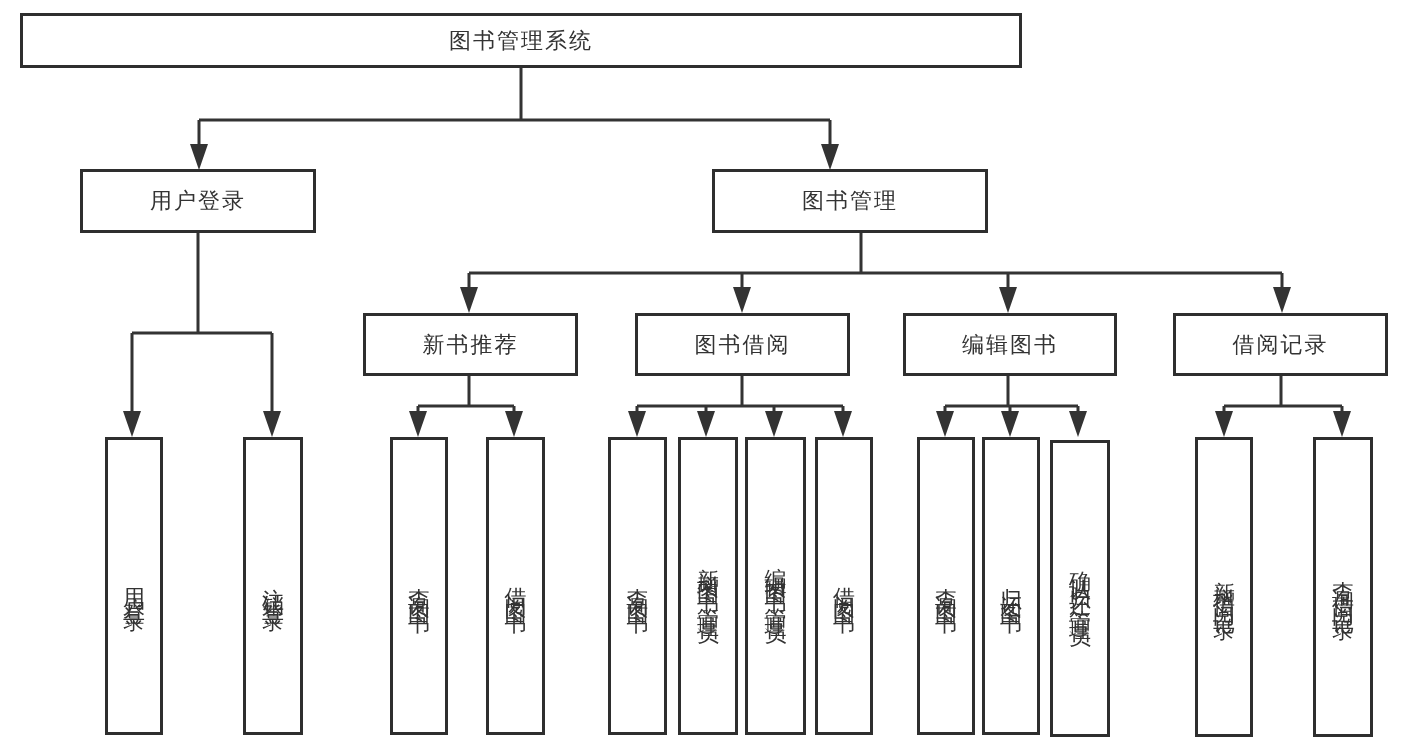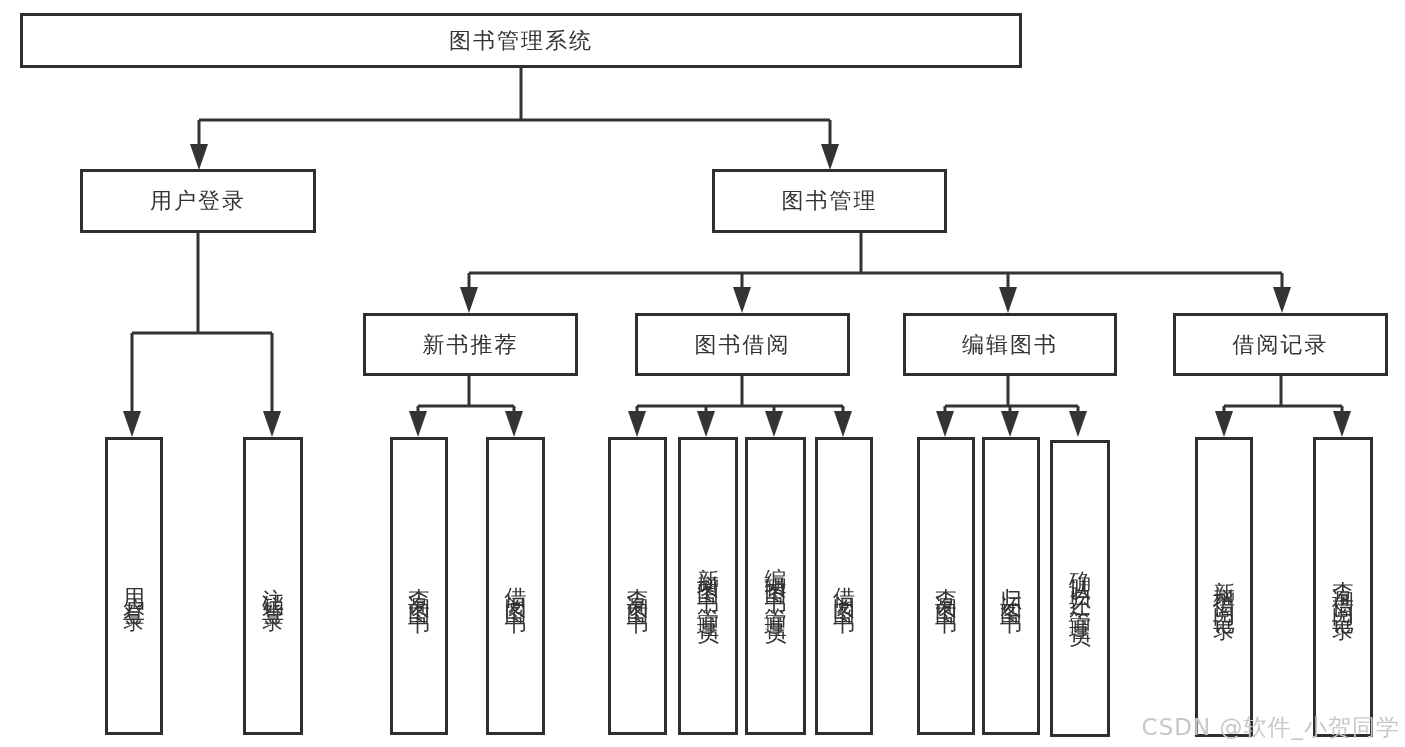--- a/index.html
+++ b/index.html
@@ -64,21 +64,21 @@
       <polygon points="1001,411 1019,411 1010,437"></polygon>
       <polygon points="1069,411 1087,411 1078,437"></polygon>
       <polygon points="1215,411 1233,411 1224,437"></polygon>
       <polygon points="1333,411 1351,411 1342,437"></polygon>
     </g>
   </svg>
 
   <div class="hbox" style="left:20px;top:13px;width:1002px;height:55px;">图书管理系统</div>
 
   <div class="hbox" style="left:80px;top:169px;width:236px;height:64px;">用户登录</div>
-  <div class="hbox" style="left:712px;top:169px;width:235px;height:64px;">图书管理</div>
+  <div class="hbox" style="left:712px;top:169px;width:276px;height:64px;">图书管理</div>
 
   <div class="hbox" style="left:363px;top:313px;width:215px;height:63px;">新书推荐</div>
   <div class="hbox" style="left:635px;top:313px;width:215px;height:63px;">图书借阅</div>
   <div class="hbox" style="left:903px;top:313px;width:214px;height:63px;">编辑图书</div>
   <div class="hbox" style="left:1173px;top:313px;width:215px;height:63px;">借阅记录</div>
 
   <div class="vbox" style="left:105px;top:437px;width:58px;height:298px;">用户登录</div>
   <div class="vbox" style="left:243px;top:437px;width:60px;height:298px;">注销登录</div>
 
   <div class="vbox" style="left:390px;top:437px;width:58px;height:298px;">查询图书</div>
@@ -89,15 +89,14 @@
   <div class="vbox" style="left:745px;top:437px;width:61px;height:298px;">编辑图书（管理员）</div>
   <div class="vbox" style="left:815px;top:437px;width:58px;height:298px;">借阅图书</div>
 
   <div class="vbox" style="left:917px;top:437px;width:58px;height:298px;">查询图书</div>
   <div class="vbox" style="left:982px;top:437px;width:58px;height:298px;">归还图书</div>
   <div class="vbox" style="left:1050px;top:440px;width:60px;height:297px;">确认归还（管理员）</div>
 
   <div class="vbox" style="left:1195px;top:437px;width:58px;height:300px;">新增借阅记录</div>
   <div class="vbox" style="left:1313px;top:437px;width:60px;height:300px;">查询借阅记录</div>
 
-  <div class="watermark">CSDN @软件_小贺同学</div>
 
 </div>
 
 </body></html>

